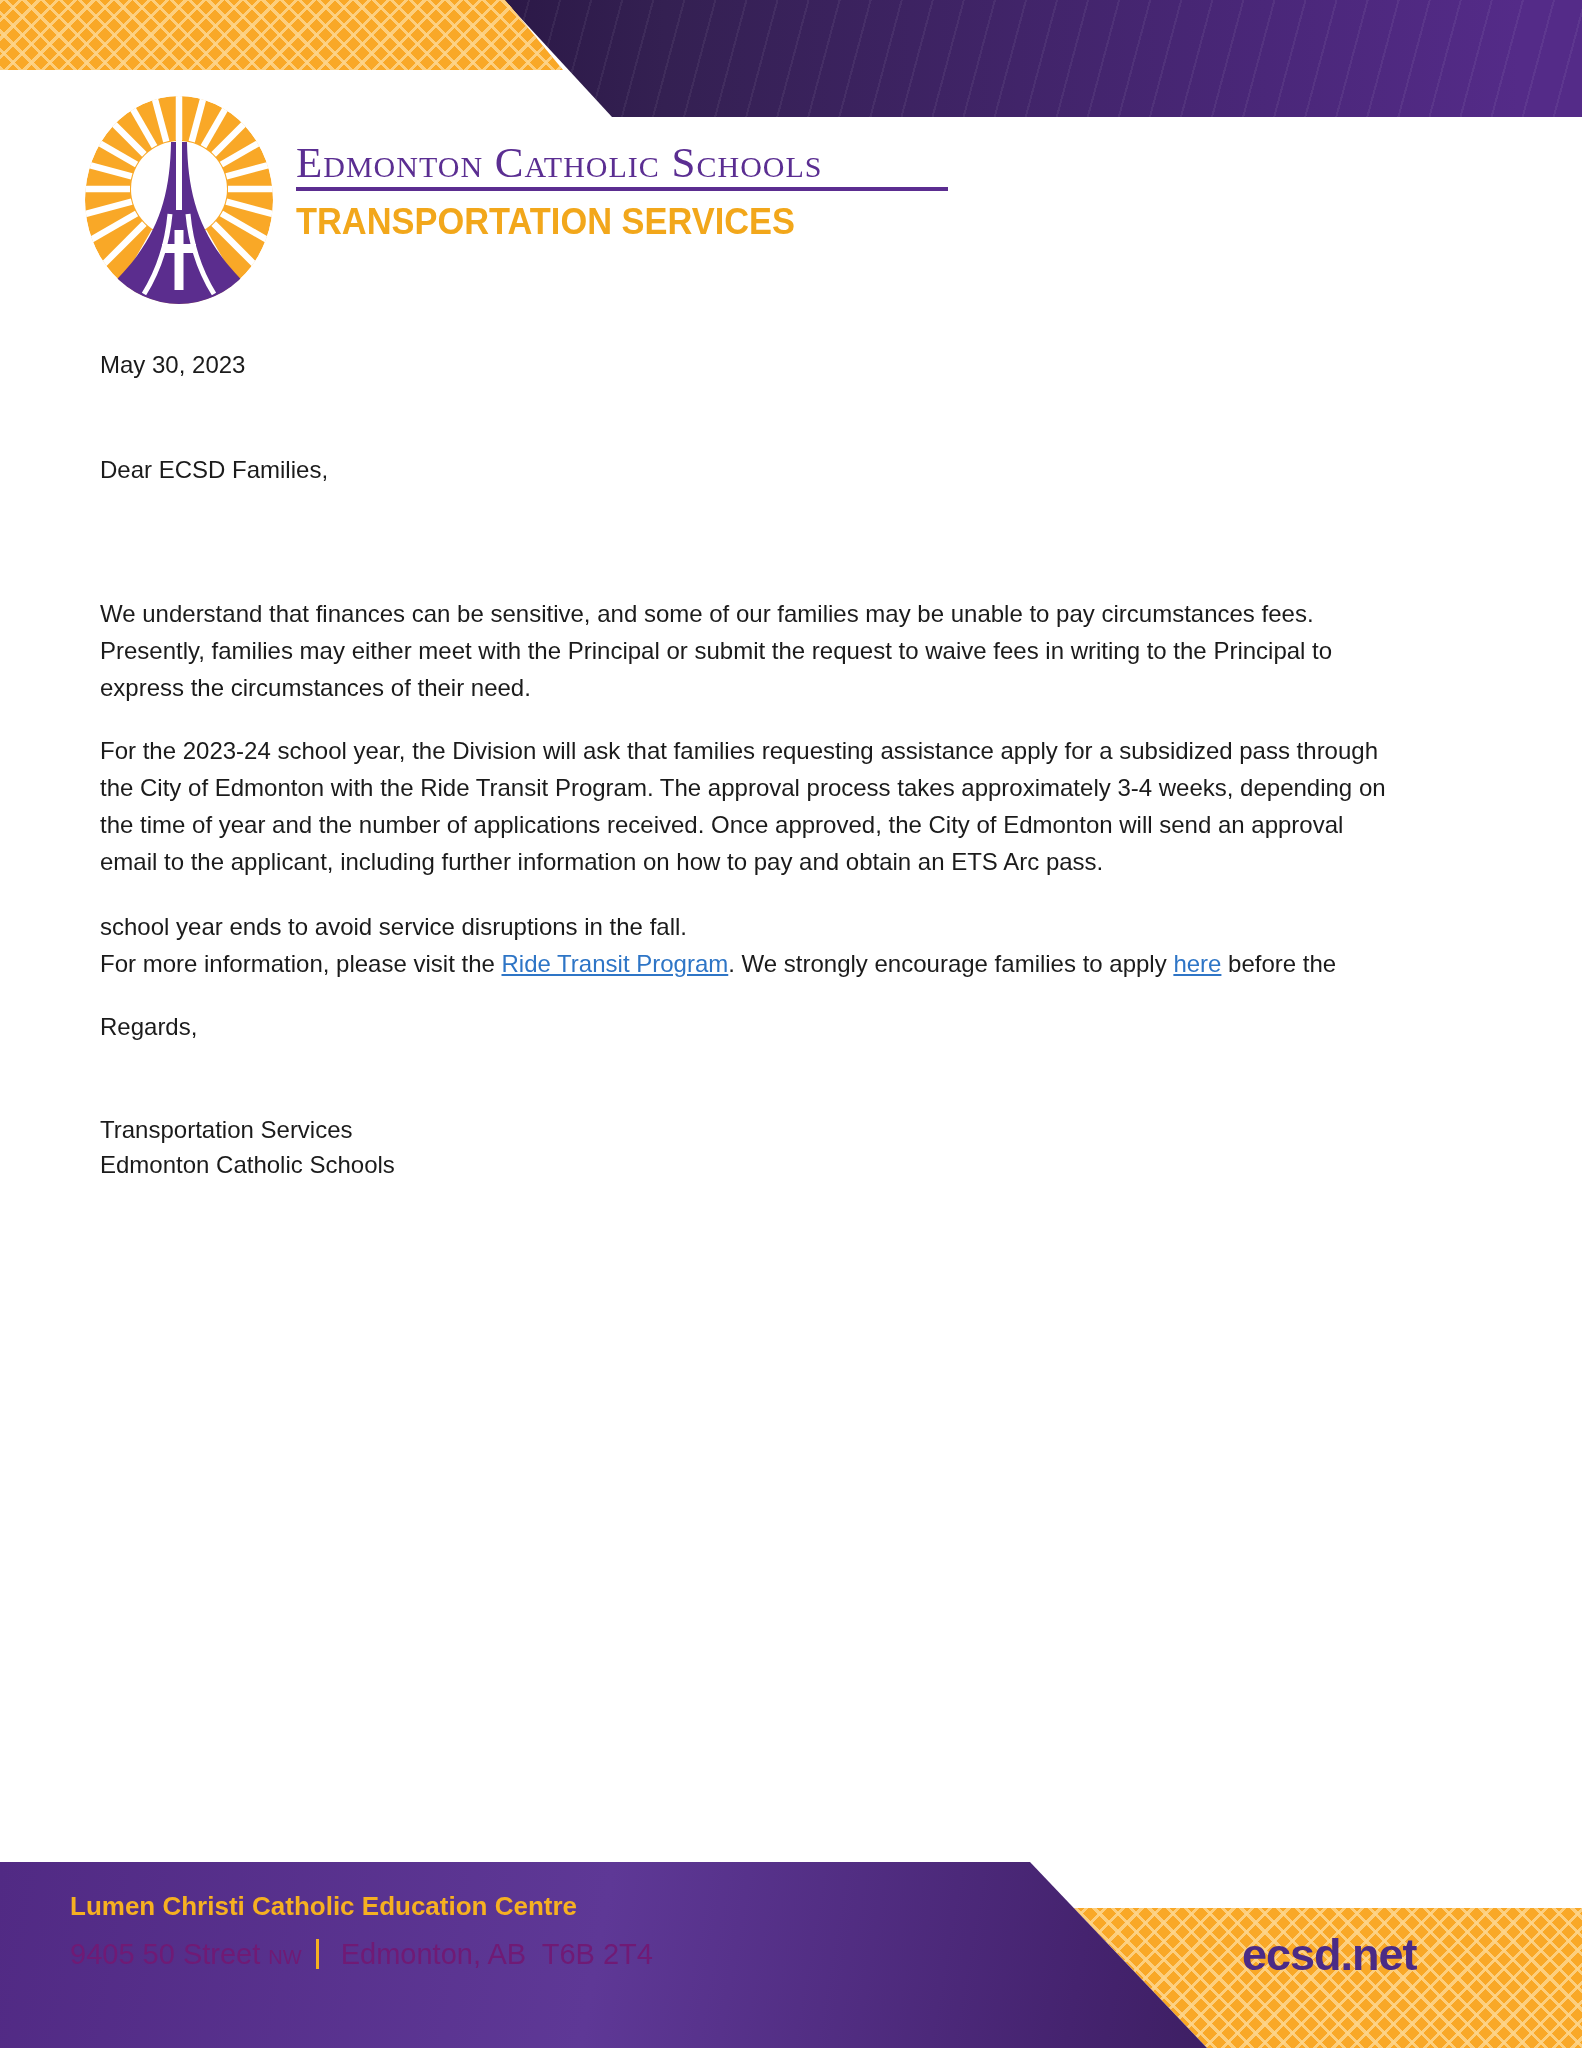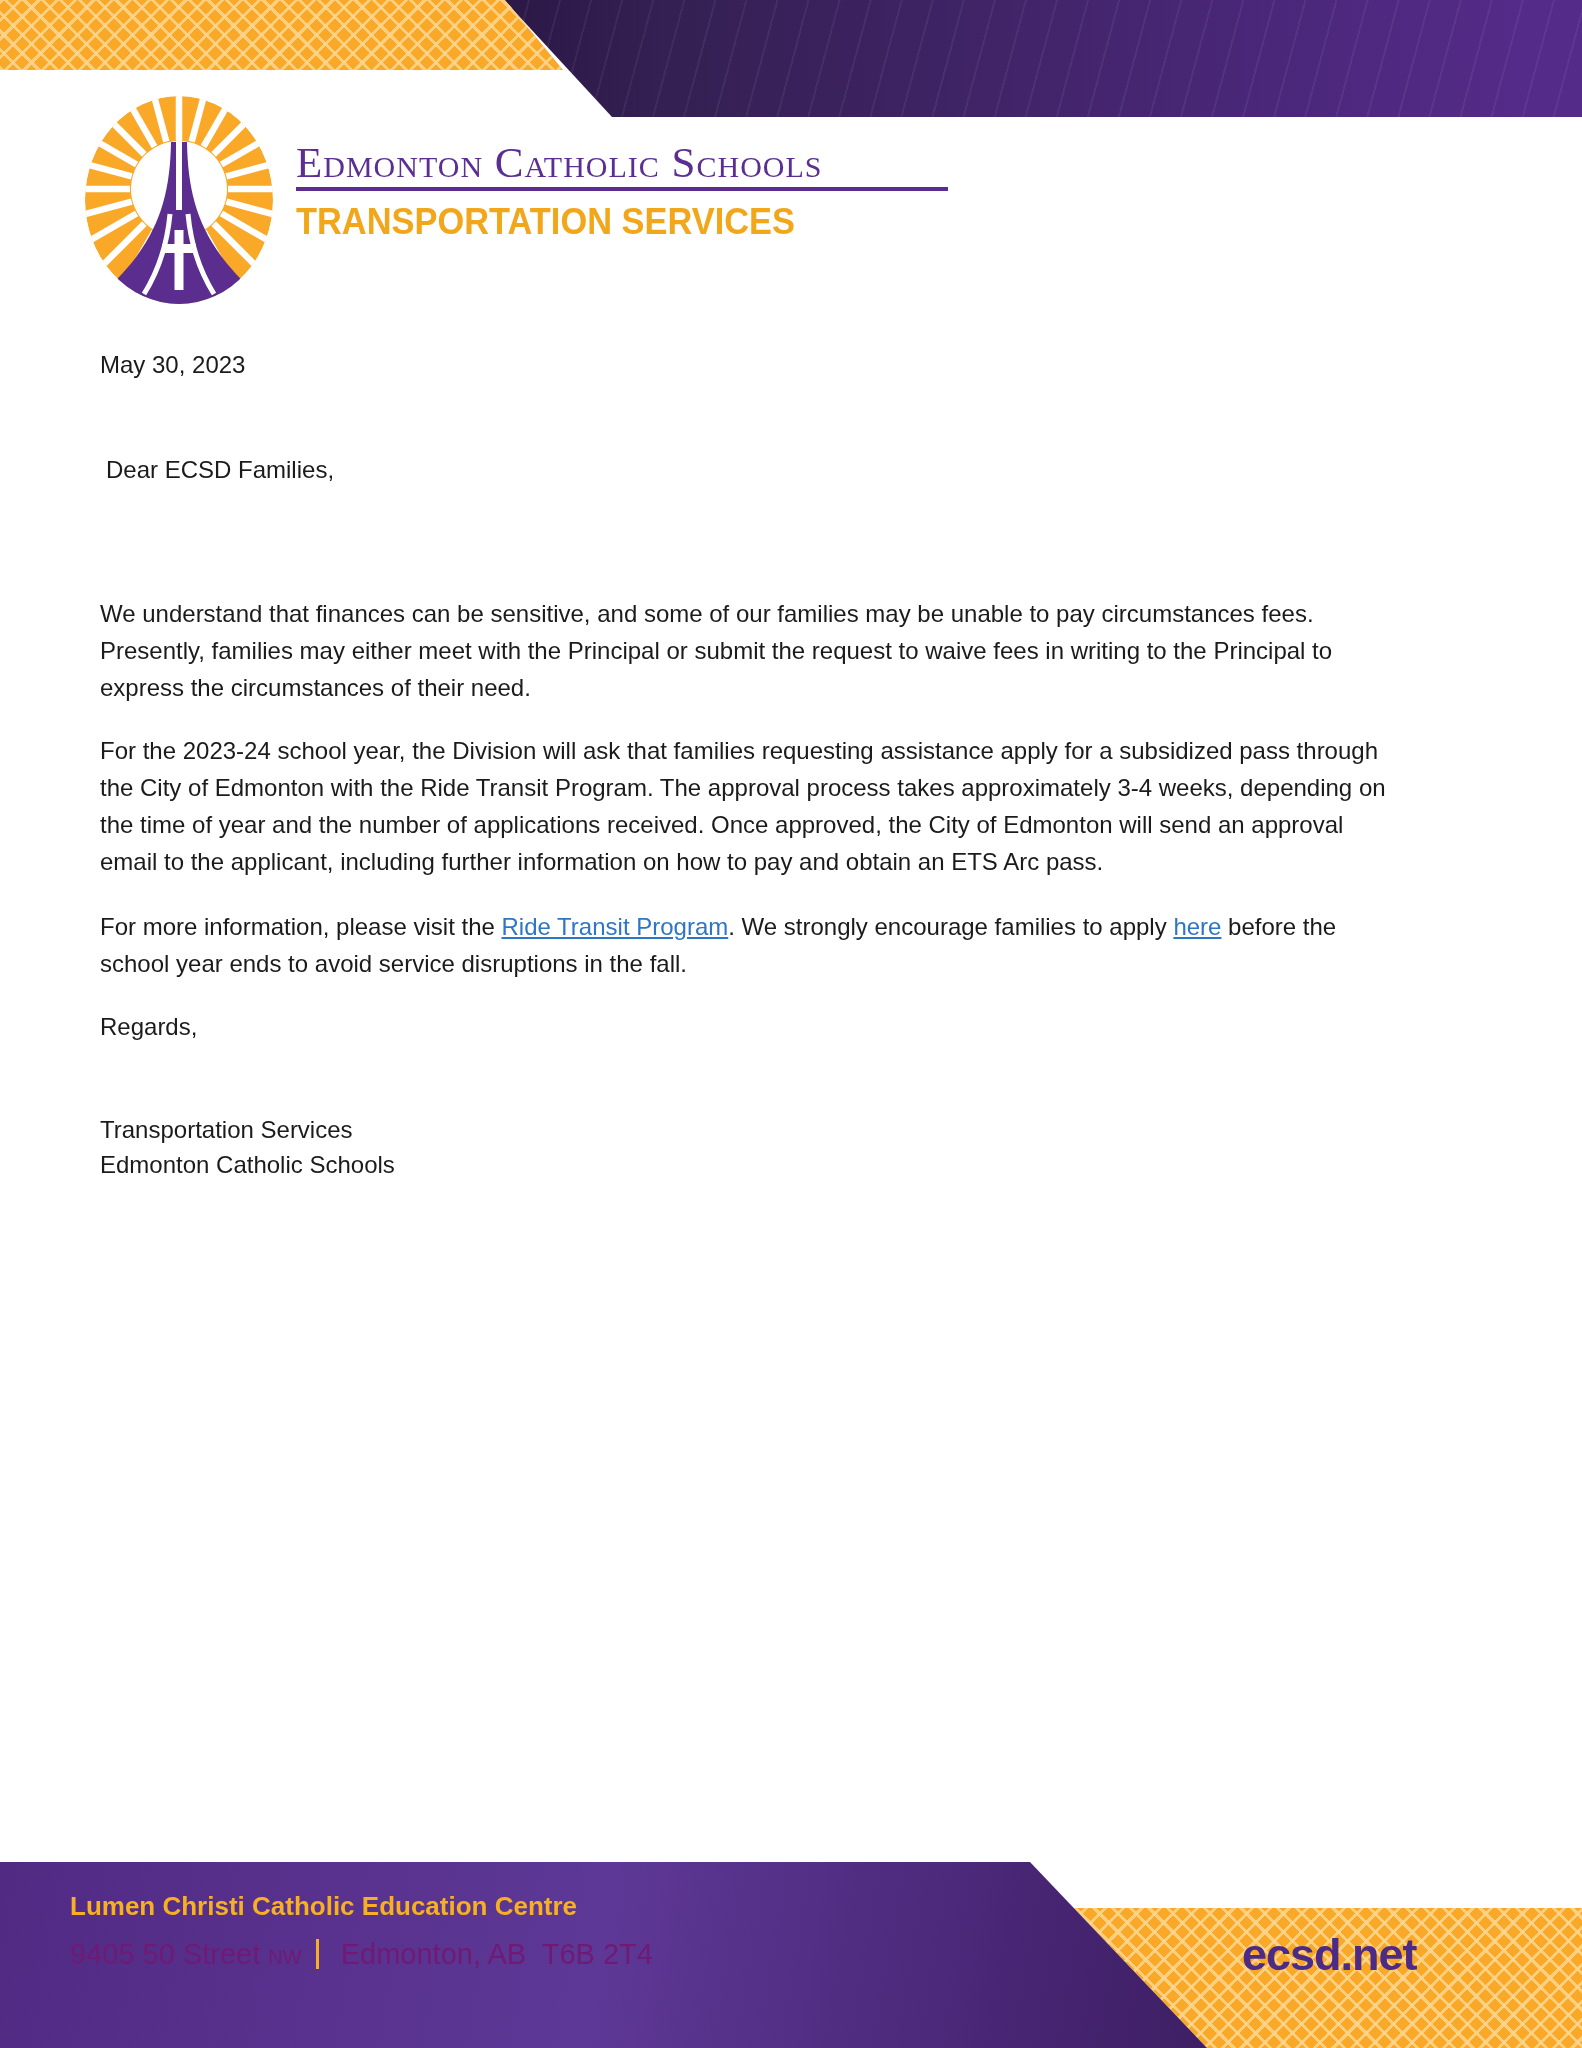--- a/index.html
+++ b/index.html
@@ -115,39 +115,39 @@
       </g>
     </svg>
   </div>
 
   <div class="abs org-name">Edmonton Catholic Schools</div>
   <div class="abs org-rule"></div>
   <div class="abs dept-name">TRANSPORTATION SERVICES</div>
 
   <div class="abs body-text" style="left:92px;top:346px;">May 30, 2023</div>
 
-  <div class="abs body-text" style="left:98px;top:451px;">Dear ECSD Families,</div>
+  <div class="abs body-text" style="left:92px;top:451px;">Dear ECSD Families,</div>
 
 
   <div class="abs body-text" style="left:92px;top:595px;">
     <div class="line">We understand that finances can be sensitive, and some of our families may be unable to pay circumstances fees.</div>
     <div class="line">Presently, families may either meet with the Principal or submit the request to waive fees in writing to the Principal to</div>
     <div class="line">express the circumstances of their need.</div>
   </div>
 
   <div class="abs body-text" style="left:92px;top:732px;">
     <div class="line">For the 2023-24 school year, the Division will ask that families requesting assistance apply for a subsidized pass through</div>
     <div class="line">the City of Edmonton with the Ride Transit Program. The approval process takes approximately 3-4 weeks, depending on</div>
     <div class="line">the time of year and the number of applications received. Once approved, the City of Edmonton will send an approval</div>
     <div class="line">email to the applicant, including further information on how to pay and obtain an ETS Arc pass.</div>
   </div>
 
   <div class="abs body-text" style="left:92px;top:908px;">
+    <div class="line">school year ends to avoid service disruptions in the fall.</div>
     <div class="line"><span>For more information, please visit the </span><a class="letter-link" href="#">Ride Transit Program</a><span>. We strongly encourage families to apply </span><a class="letter-link" href="#">here</a><span> before the</span></div>
-    <div class="line">school year ends to avoid service disruptions in the fall.</div>
   </div>
 
   <div class="abs body-text" style="left:92px;top:1008px;">Regards,</div>
 
   <div class="abs body-text sig" style="left:92px;top:1112px;">
     <div class="line">Transportation Services</div>
     <div class="line">Edmonton Catholic Schools</div>
   </div>
 
   <div class="abs footer-yellow chevron"></div>

